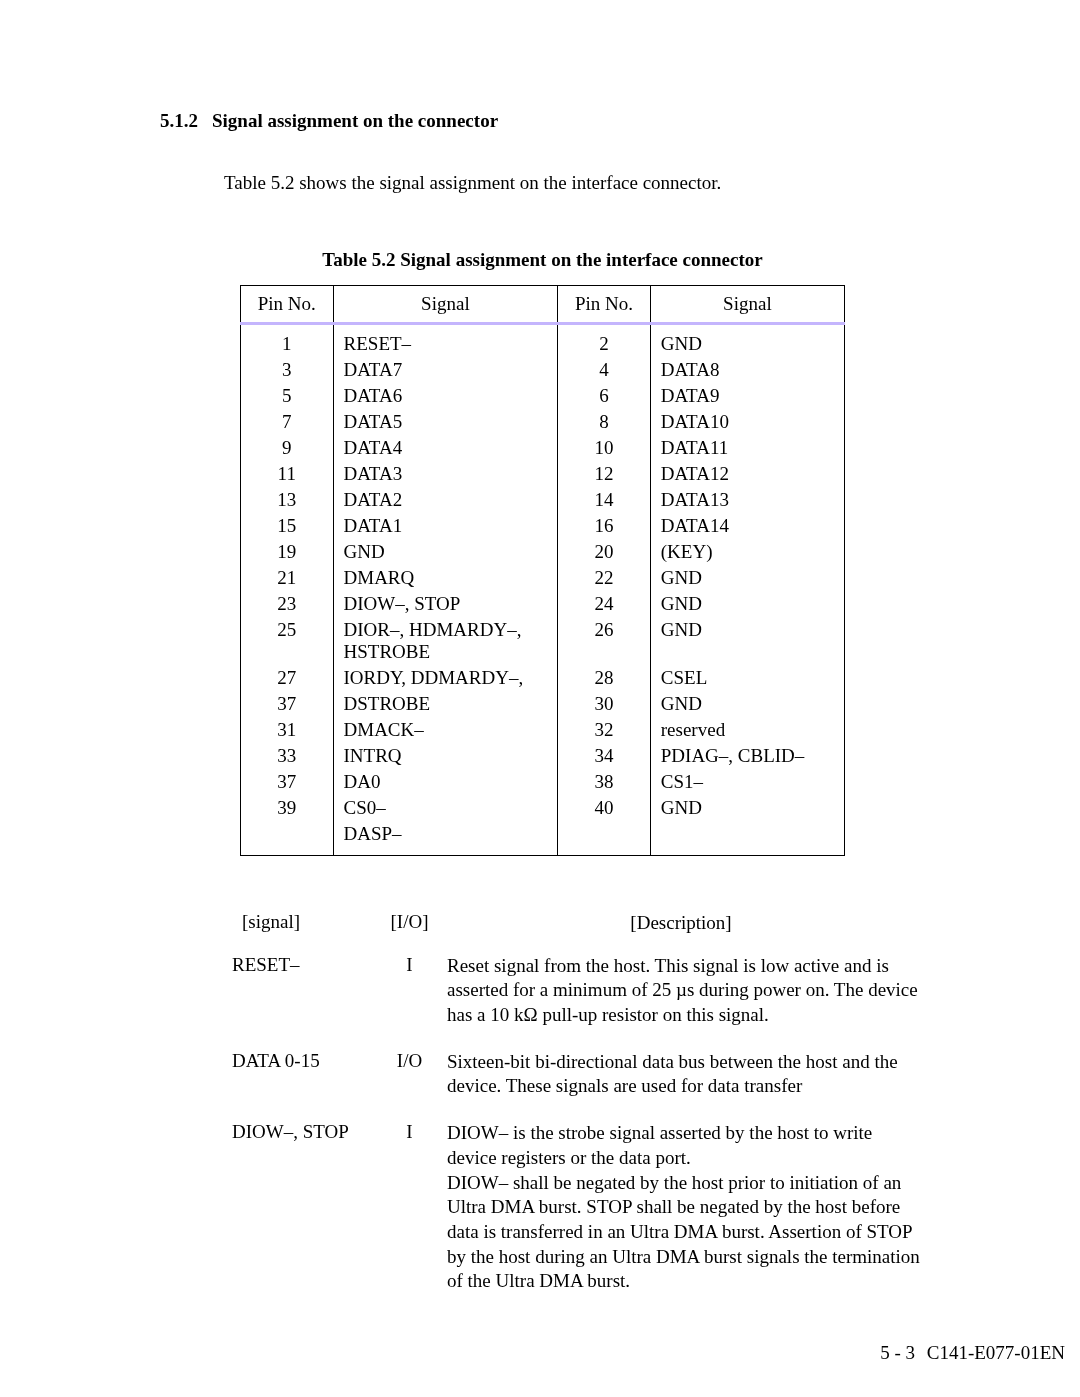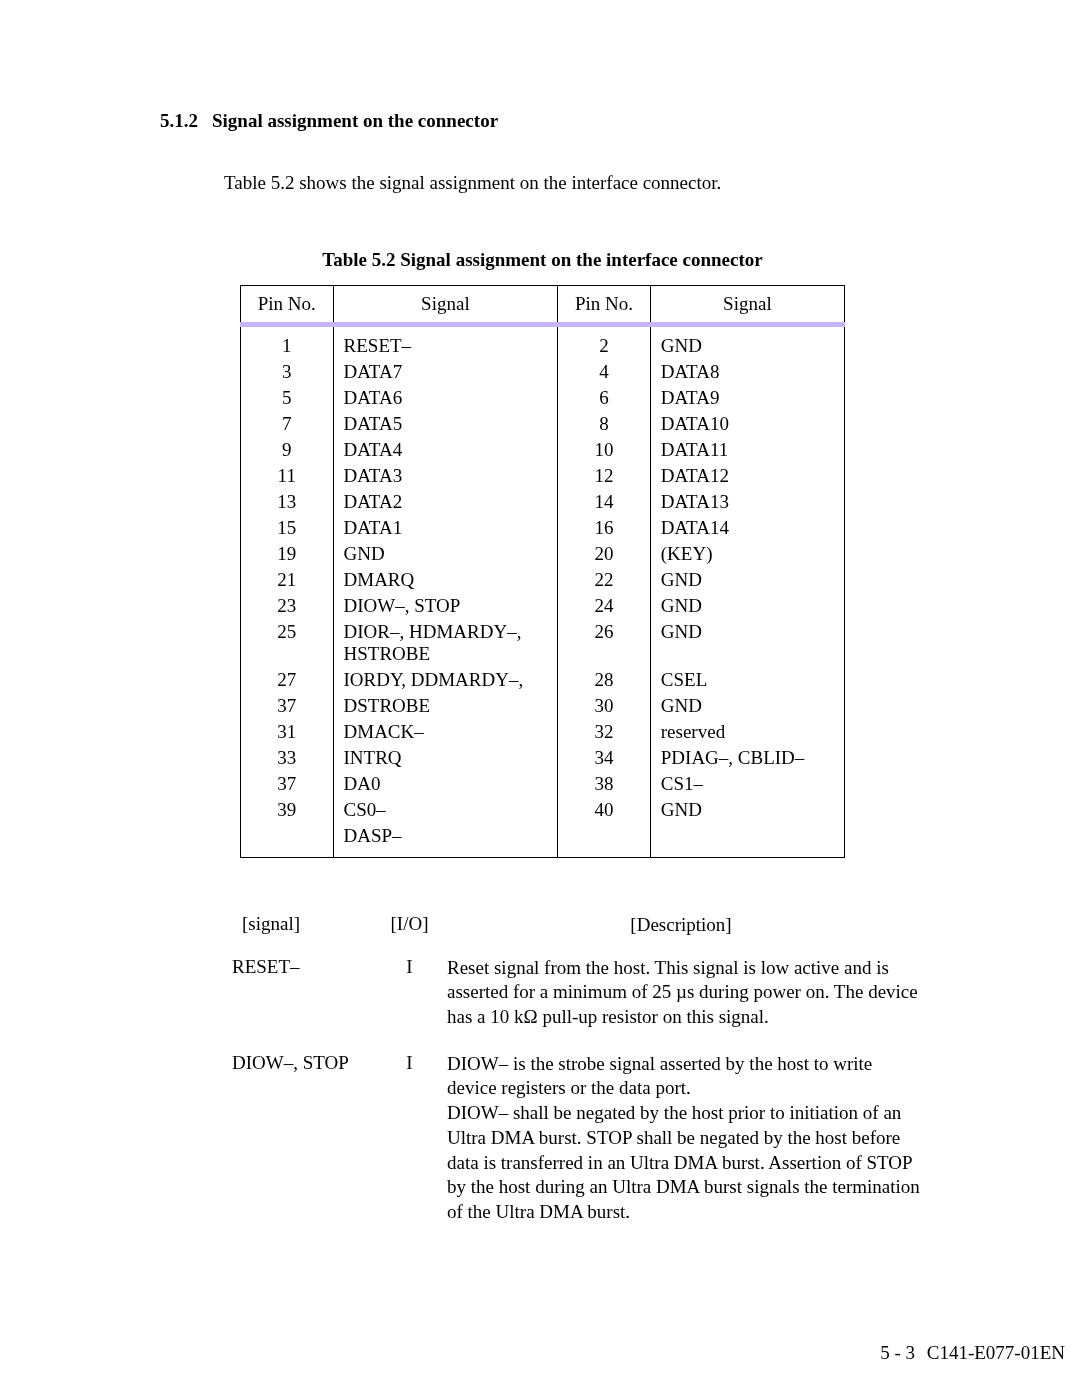--- a/index.html
+++ b/index.html
@@ -39,21 +39,21 @@
   font-size: 19px;
 }
 table.pins th, table.pins td {
   border-left: 1px solid #000;
   border-right: 1px solid #000;
   padding: 2px 10px;
   vertical-align: top;
 }
 table.pins thead th {
   border-top: 1px solid #000;
-  border-bottom: 5px solid #c4b5fd;
+  border-bottom: 3px solid #c4b5fd;
   font-weight: normal;
   text-align: center;
   padding: 7px 10px;
 }
 table.pins tbody tr:first-child td { padding-top: 8px; }
 table.pins tbody tr:last-child td { border-bottom: 1px solid #000; padding-bottom: 10px; }
 table.pins td.pin { text-align: center; width: 70px; }
 table.pins td.sig { text-align: left; width: 200px; }
 table.pins td.sig2 { text-align: left; width: 170px; }
 
@@ -226,20 +226,25 @@
         <td class="col-txt">[Description]</td>
       </tr>
       </tbody>
         <tbody id="desc-body">
           <tr class="body">
             <td class="col-sig">RESET–</td>
             <td class="col-io">I</td>
             <td class="col-txt">Reset signal from the host.  This signal is low active and is asserted for a minimum of 25 µs during power on.  The device has a 10 kΩ pull-up resistor on this signal.</td>
           </tr>
           <tr class="body">
+            <td class="col-sig">DATA 0-15</td>
+            <td class="col-io">I/O</td>
+            <td class="col-txt">Sixteen-bit bi-directional data bus between the host and the device. These signals are used for data transfer</td>
+          </tr>
+          <tr class="body">
             <td class="col-sig">DIOW–, STOP</td>
             <td class="col-io">I</td>
             <td class="col-txt">DIOW– is the strobe signal asserted by the host to write device registers or the data port.<br>DIOW– shall be negated by the host prior to initiation of an Ultra DMA burst.  STOP shall be negated by the host before data is transferred in an Ultra DMA burst.  Assertion of STOP by the host during an Ultra DMA burst signals the termination of the Ultra DMA burst.</td>
           </tr>
         </tbody>
     </table>
   </div>
 
   <div class="footer">
     <span class="docnum">C141-E077-01EN</span>

